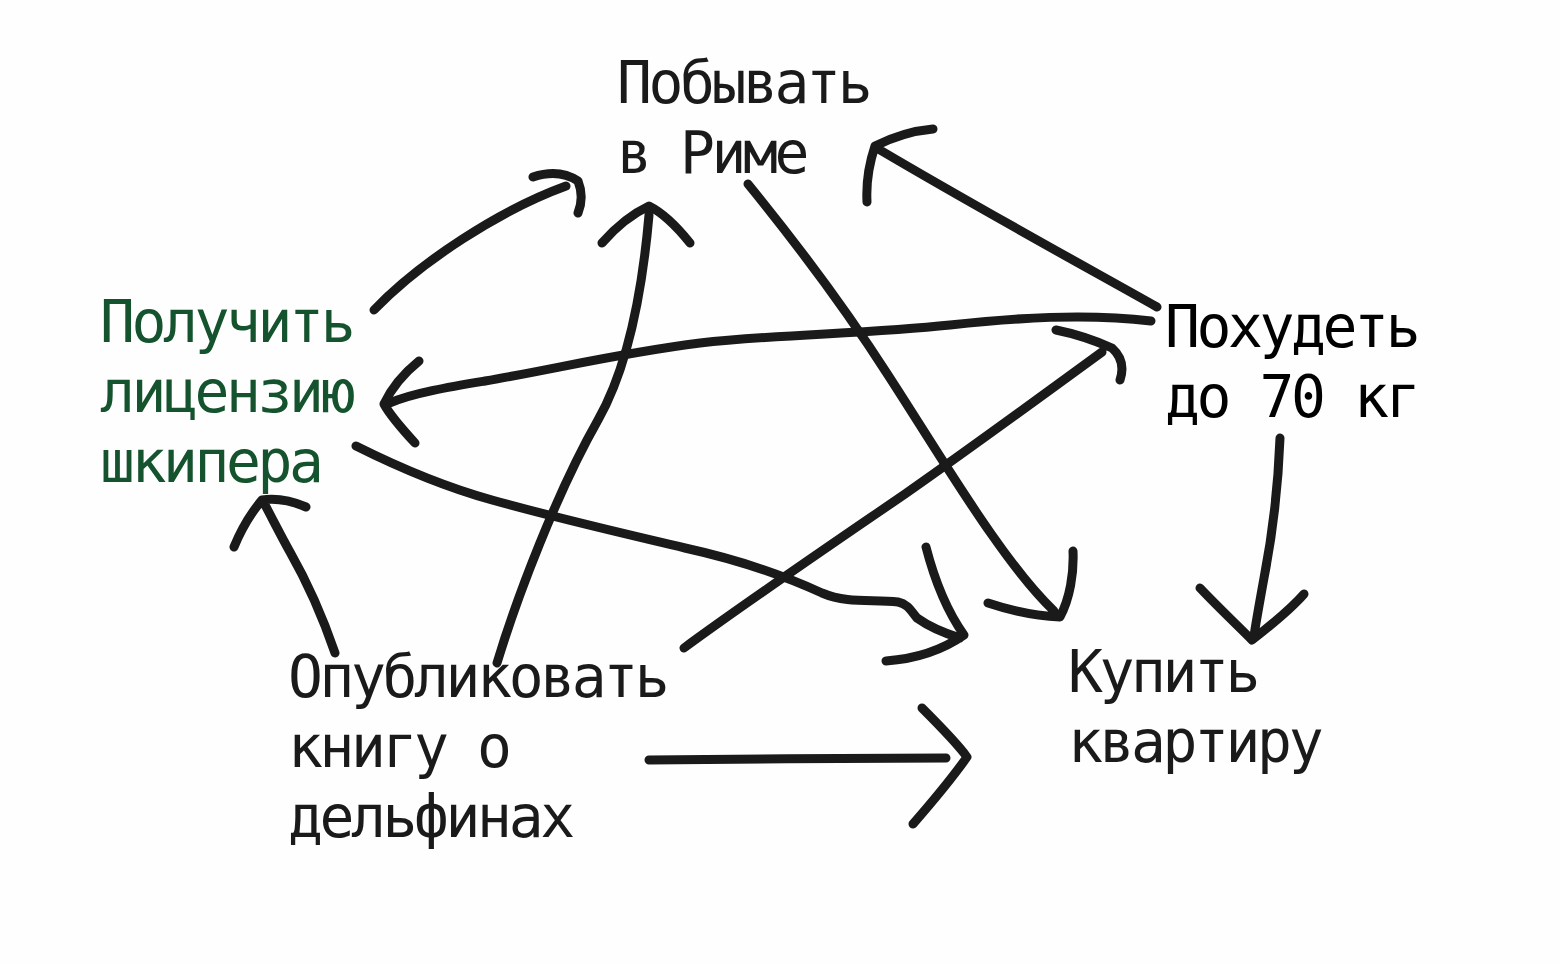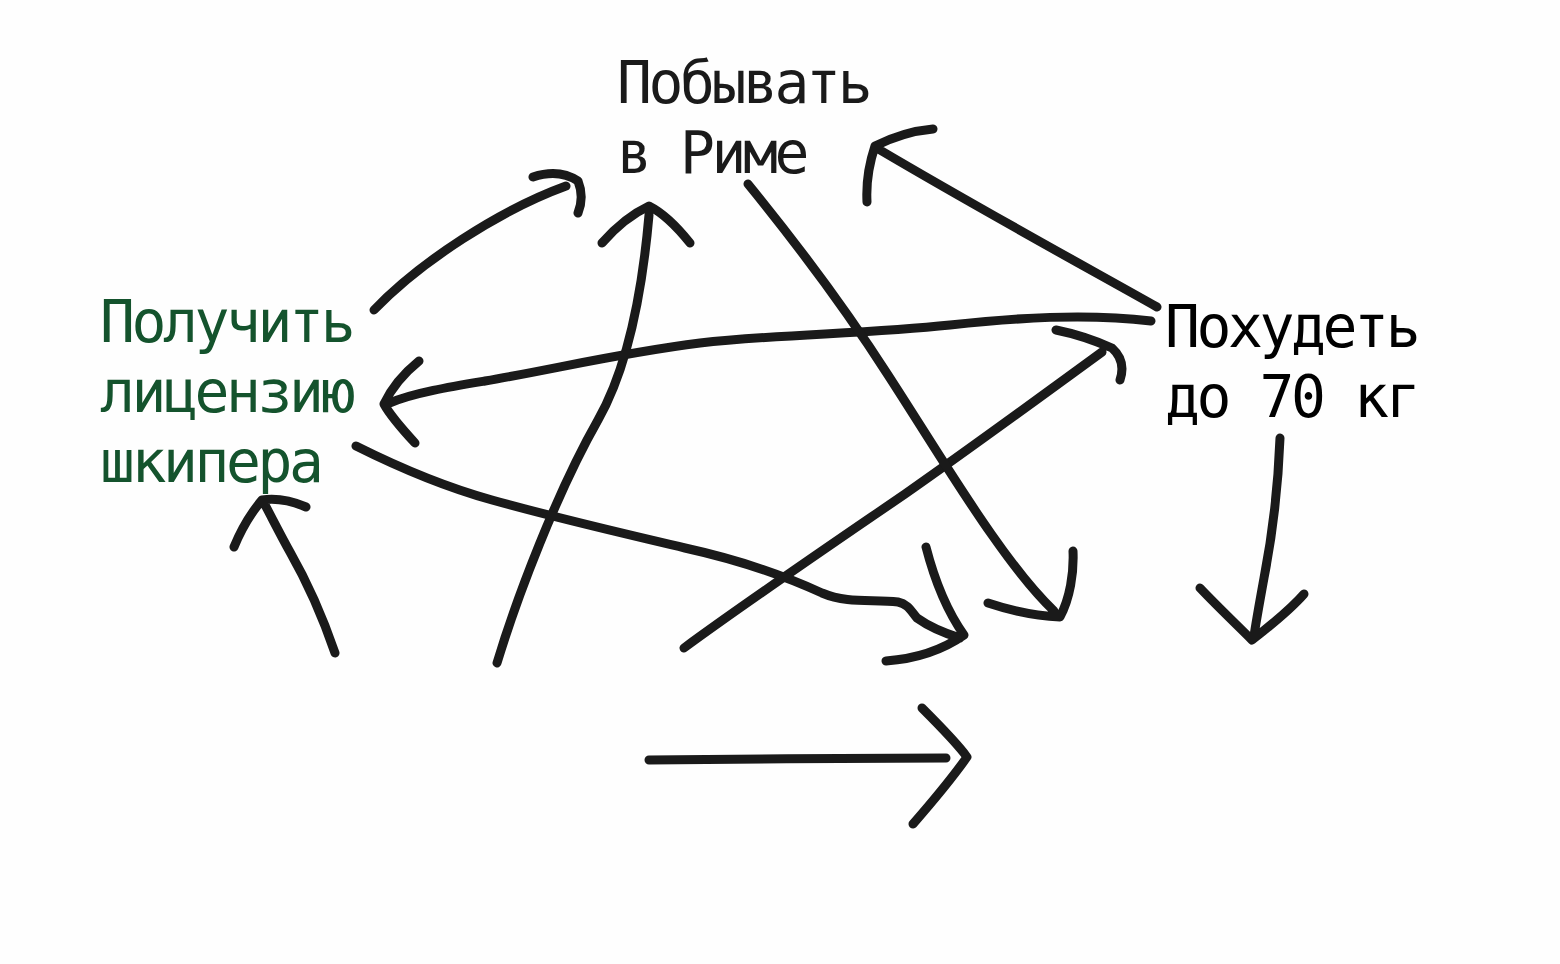--- a/index.html
+++ b/index.html
@@ -59,15 +59,20 @@
   <div class="goal-node" style="left: 617px; top: 48px; color: rgb(26, 26, 26);">Побывать
 в Риме</div>
 
   <div class="goal-node" style="left: 100px; top: 287px; color: #14532d;">Получить
 лицензию
 шкипера</div>
 
   <div class="goal-node" style="left: 1165px; top: 292px; color: #000000;">Похудеть
 до 70 кг</div>
 
+  <div class="goal-node" style="left: 288px; top: 642px; color: rgb(26, 26, 26);">Опубликовать
+книгу о
+дельфинах</div>
 
+  <div class="goal-node" style="left: 1068px; top: 637px; color: rgb(26, 26, 26);">Купить
+квартиру</div>
 
 </div>
 
 </body></html>

